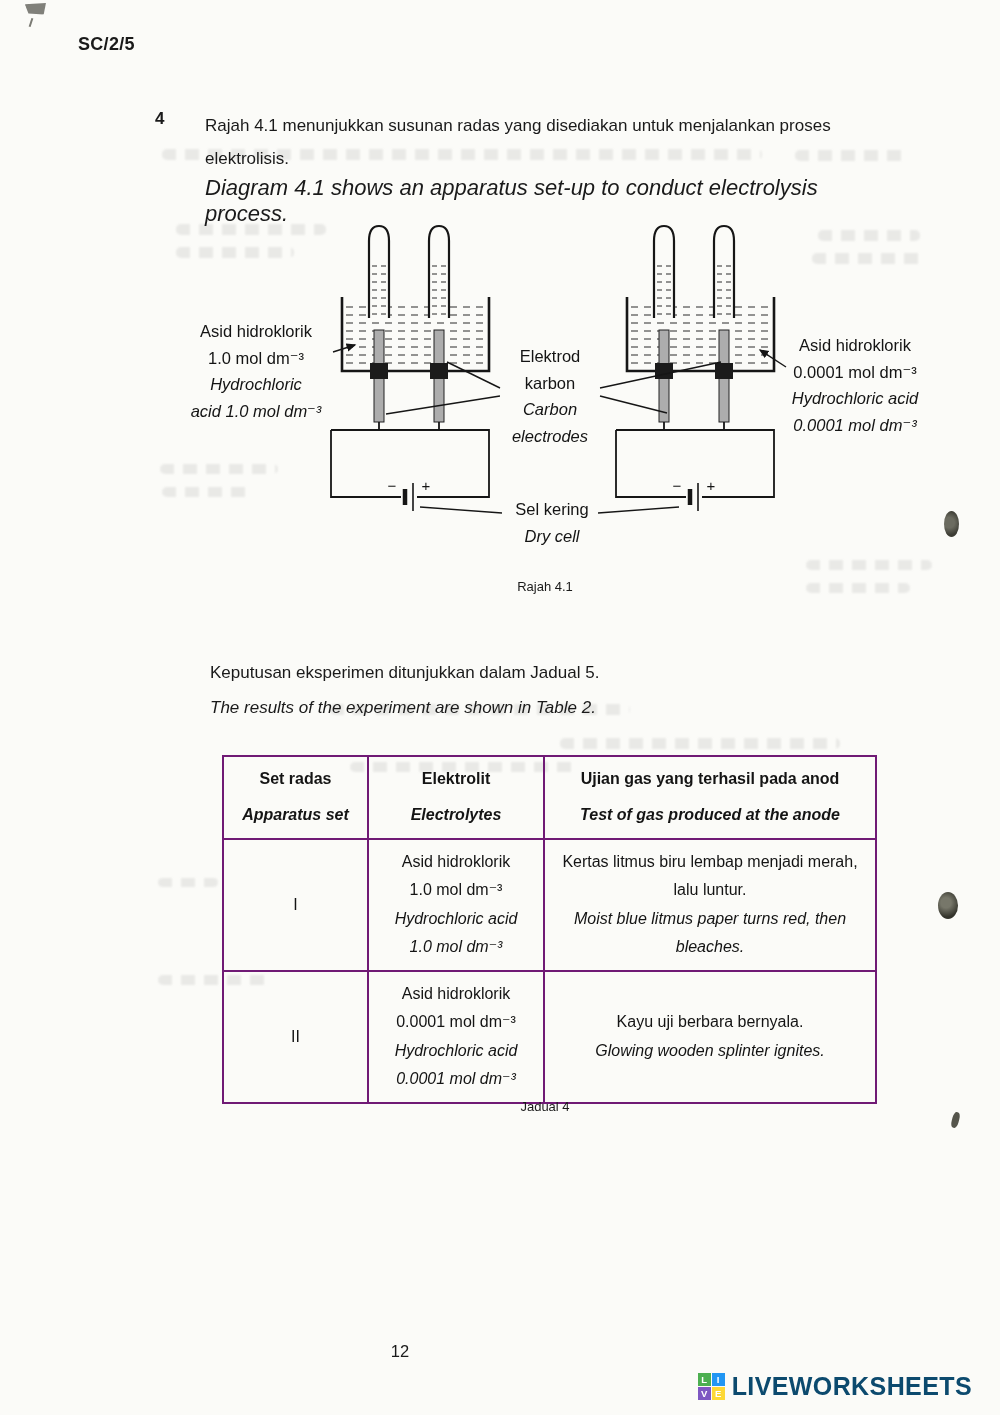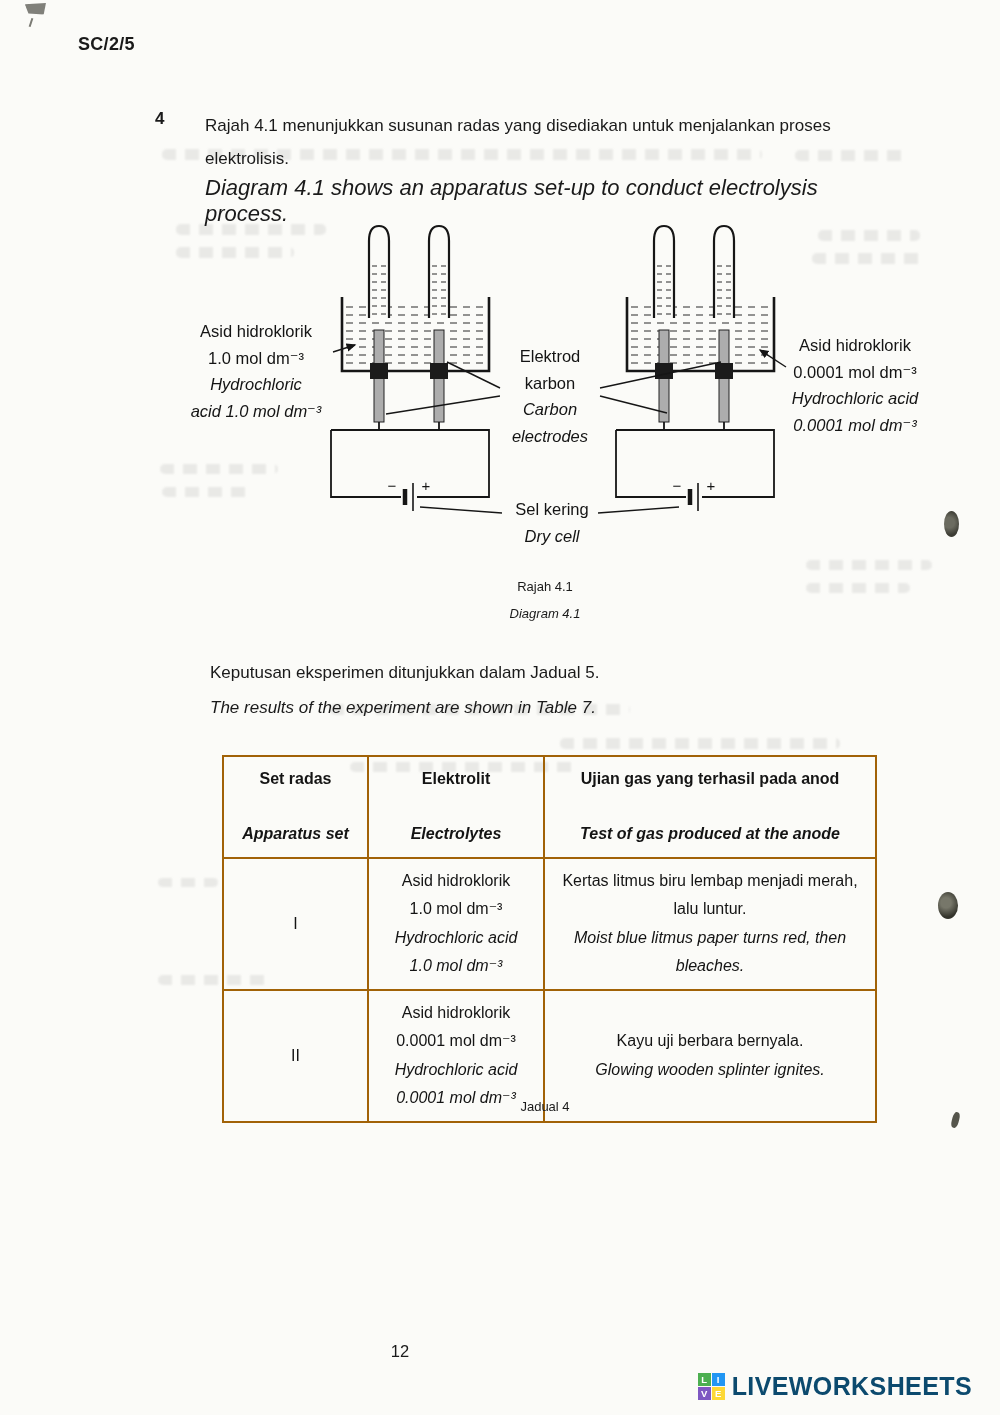--- a/index.html
+++ b/index.html
@@ -32,24 +32,24 @@
   .dlabel{position:absolute;font-size:16.5px;line-height:26.5px;text-align:center;color:#141414}
   .caption{font-size:13px;line-height:27px}
 
   .intro{left:210px;top:655px;font-size:17px;line-height:35px}
 
   .results-table{
     position:absolute;left:222px;top:755px;width:653px;
     border-collapse:collapse;table-layout:fixed;
   }
   .results-table td{
-    border:2px solid #a16207;text-align:center;vertical-align:middle;
+    border:2px solid #701a75;text-align:center;vertical-align:middle;
     font-size:16px;line-height:1.78;padding:8px 12px;background:transparent;color:#141414;
   }
-  .results-table td.hdr div.en{margin-top:27px}
+  .results-table td.hdr div.en{margin-top:8px}
   .set-cell{font-size:17px}
 
   .page-number{left:0;top:1342px;width:800px;text-align:center;font-size:16.5px}
 
   .logo{right:28px;top:1372px;display:flex;align-items:center;gap:7px}
   .logo-grid{display:grid;grid-template-columns:13px 13px;grid-auto-rows:13px;gap:1px}
   .logo-grid .tile{
     width:13px;height:13px;color:#fff;font-size:9.5px;font-weight:bold;
     display:flex;align-items:center;justify-content:center;line-height:13px;
   }
@@ -181,26 +181,25 @@
   <div class="it">0.0001 mol dm⁻³</div>
 </div>
 
 <div class="dlabel" style="left:504px;top:496px;width:96px">
   <div>Sel kering</div>
   <div class="it">Dry cell</div>
 </div>
 
 <div class="abs caption ctr" style="left:430px;top:573px;width:230px">
   <div>Rajah 4.1</div>
-  <div class="it">Diagram 4.1</div>
 </div>
 
 <div class="abs intro">
   <div>Keputusan eksperimen ditunjukkan dalam Jadual 5.</div>
-  <div class="it">The results of the experiment are shown in Table 7.</div>
+  <div class="it">The results of the experiment are shown in Table 2.</div>
 </div>
 
 <table class="results-table">
   <colgroup>
     <col style="width:145px">
       <col style="width:176px">
       <col style="width:332px">
   </colgroup>
   <tbody>
     <tr>

